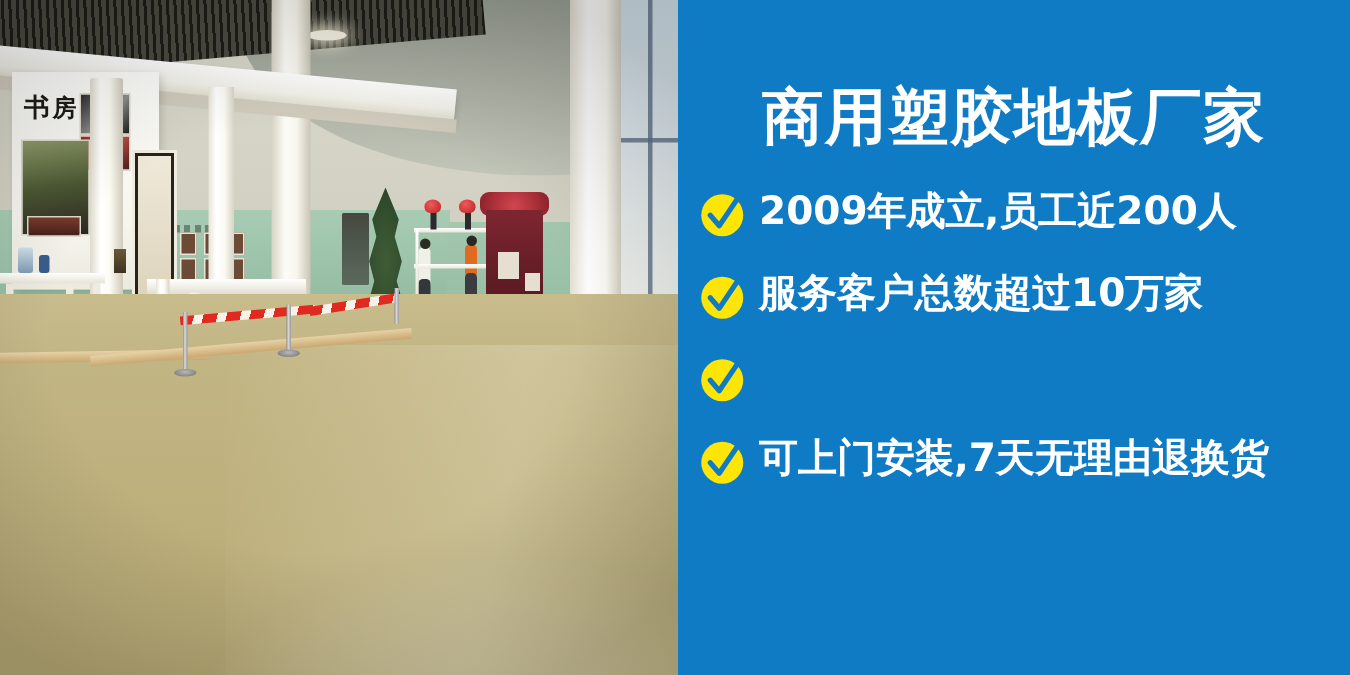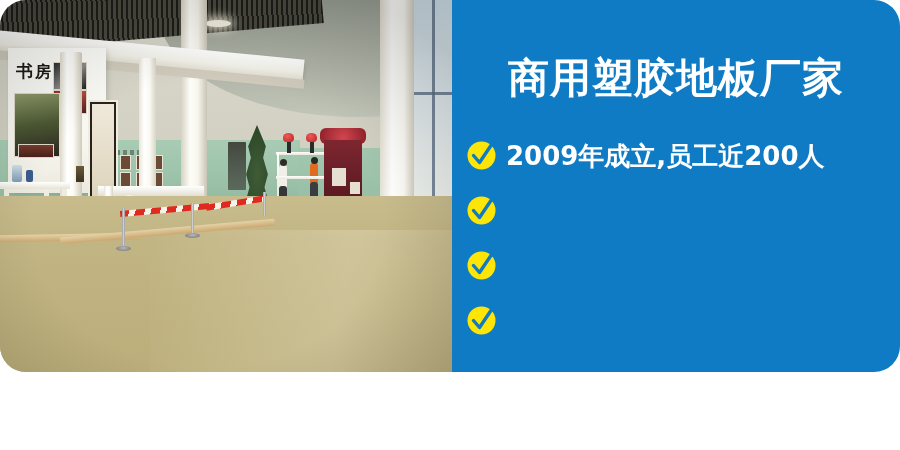--- a/index.html
+++ b/index.html
@@ -1,21 +1,20 @@
 <!DOCTYPE html>
 <html><head>
 <meta charset="utf-8">
 <style>
   html,body{margin:0;padding:0;background:#fff;}
   body{font-family:"Liberation Sans","DejaVu Sans",sans-serif;}
 
   #banner{
-    position:relative;width:900px;height:372px;overflow:hidden;
+    position:relative;width:900px;height:450px;overflow:hidden;
     display:flex;
-    border-radius:26px;
   }
 
   
   #photo{
     position:relative;width:452px;height:450px;overflow:hidden;
     background:#b7b09a;
   }
   
   .floor{
     position:absolute;left:0;top:196px;width:452px;height:254px;
@@ -193,21 +192,21 @@
     position:absolute;left:0;top:58px;width:448px;
     text-align:center;color:#ffffff;
     font-size:41px;font-weight:700;letter-spacing:1px;
     font-family:"DejaVu Sans","Liberation Sans",sans-serif;
     line-height:1;white-space:nowrap;
   }
   .bullets{
     position:absolute;left:14px;top:128px;width:434px;
   }
   .bullet{
-    display:flex;align-items:center;height:55px;
+    display:flex;align-items:flex-start;height:55px;
   }
   .check{
     position:relative;width:31px;height:31px;flex:0 0 31px;margin-right:9px;
   }
   .check svg{display:block;width:31px;height:31px;overflow:visible;}
   .btext{
     color:#ffffff;font-size:26px;font-weight:700;white-space:nowrap;
     font-family:"DejaVu Sans","Liberation Sans",sans-serif;
     line-height:1;
   }
@@ -333,36 +332,38 @@
         <span class="btext">2009年成立,员工近200人</span>
       </div>
 
       <div class="bullet">
         <span class="check">
           <svg viewBox="0 0 31 31" xmlns="http://www.w3.org/2000/svg">
             <circle cx="15.5" cy="15.5" r="14" fill="#FDE607"></circle>
             <path d="M7.5 15.5 L13.5 22.5 L27 2.5" fill="none" stroke="#0E7BC4" stroke-width="3.4" stroke-linecap="round" stroke-linejoin="round"></path>
           </svg>
         </span>
+        <span class="btext">服务客户总数超过10万家</span>
       </div>
 
 
       <div class="bullet">
         <span class="check">
           <svg viewBox="0 0 31 31" xmlns="http://www.w3.org/2000/svg">
             <circle cx="15.5" cy="15.5" r="14" fill="#FDE607"></circle>
             <path d="M7.5 15.5 L13.5 22.5 L27 2.5" fill="none" stroke="#0E7BC4" stroke-width="3.4" stroke-linecap="round" stroke-linejoin="round"></path>
           </svg>
         </span>
       </div>
 
       <div class="bullet">
         <span class="check">
           <svg viewBox="0 0 31 31" xmlns="http://www.w3.org/2000/svg">
             <circle cx="15.5" cy="15.5" r="14" fill="#FDE607"></circle>
             <path d="M7.5 15.5 L13.5 22.5 L27 2.5" fill="none" stroke="#0E7BC4" stroke-width="3.4" stroke-linecap="round" stroke-linejoin="round"></path>
           </svg>
         </span>
+        <span class="btext">可上门安装,7天无理由退换货</span>
       </div>
 
     </div>
   </div>
 </div>
 
 </body></html>

